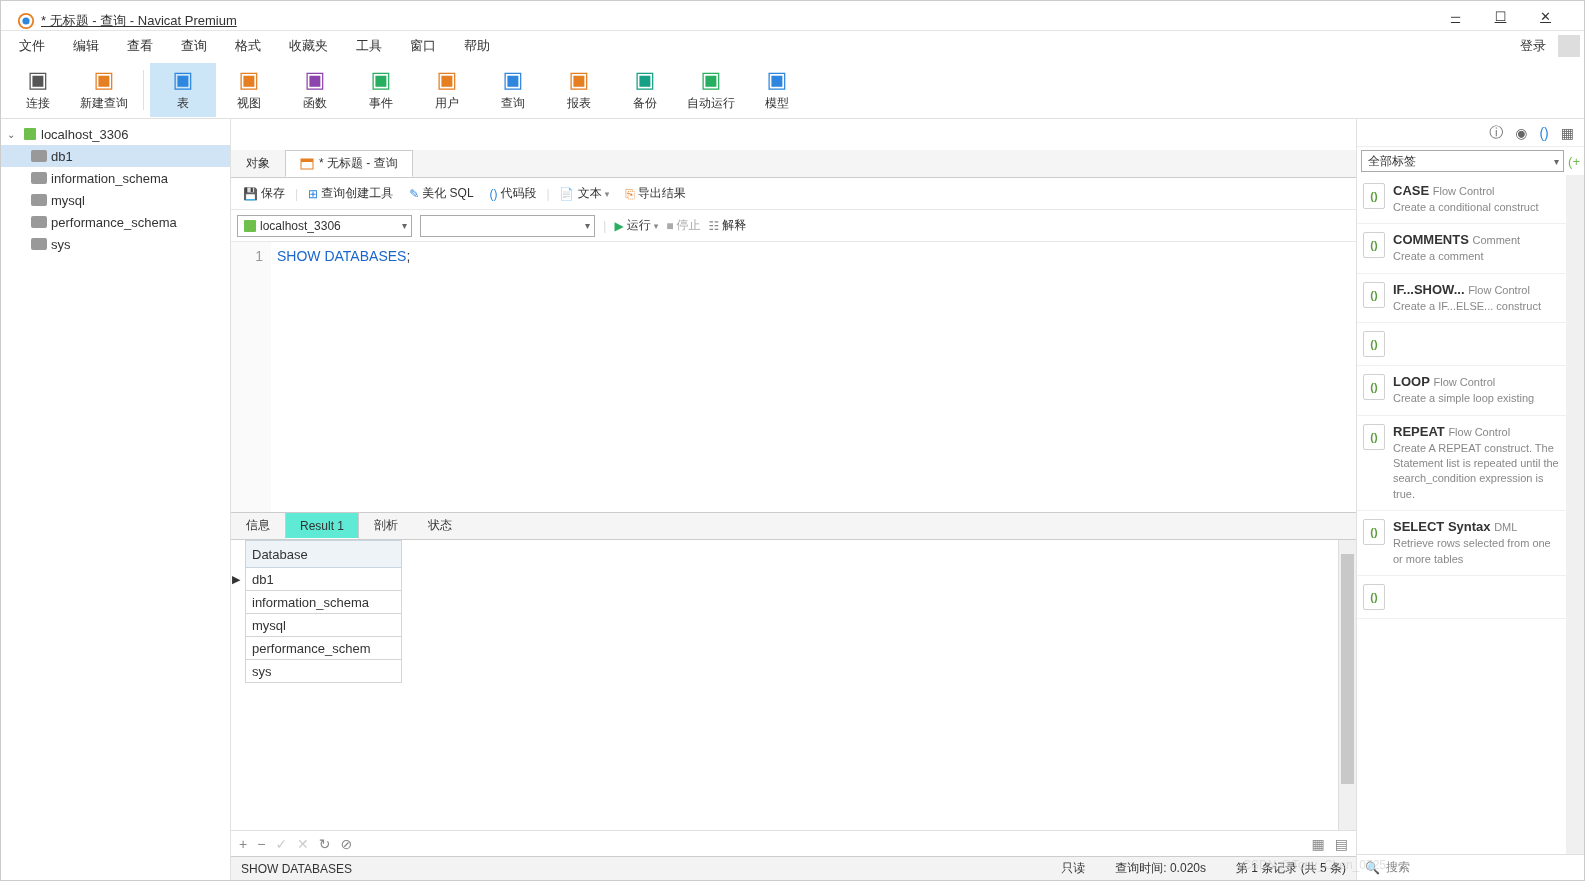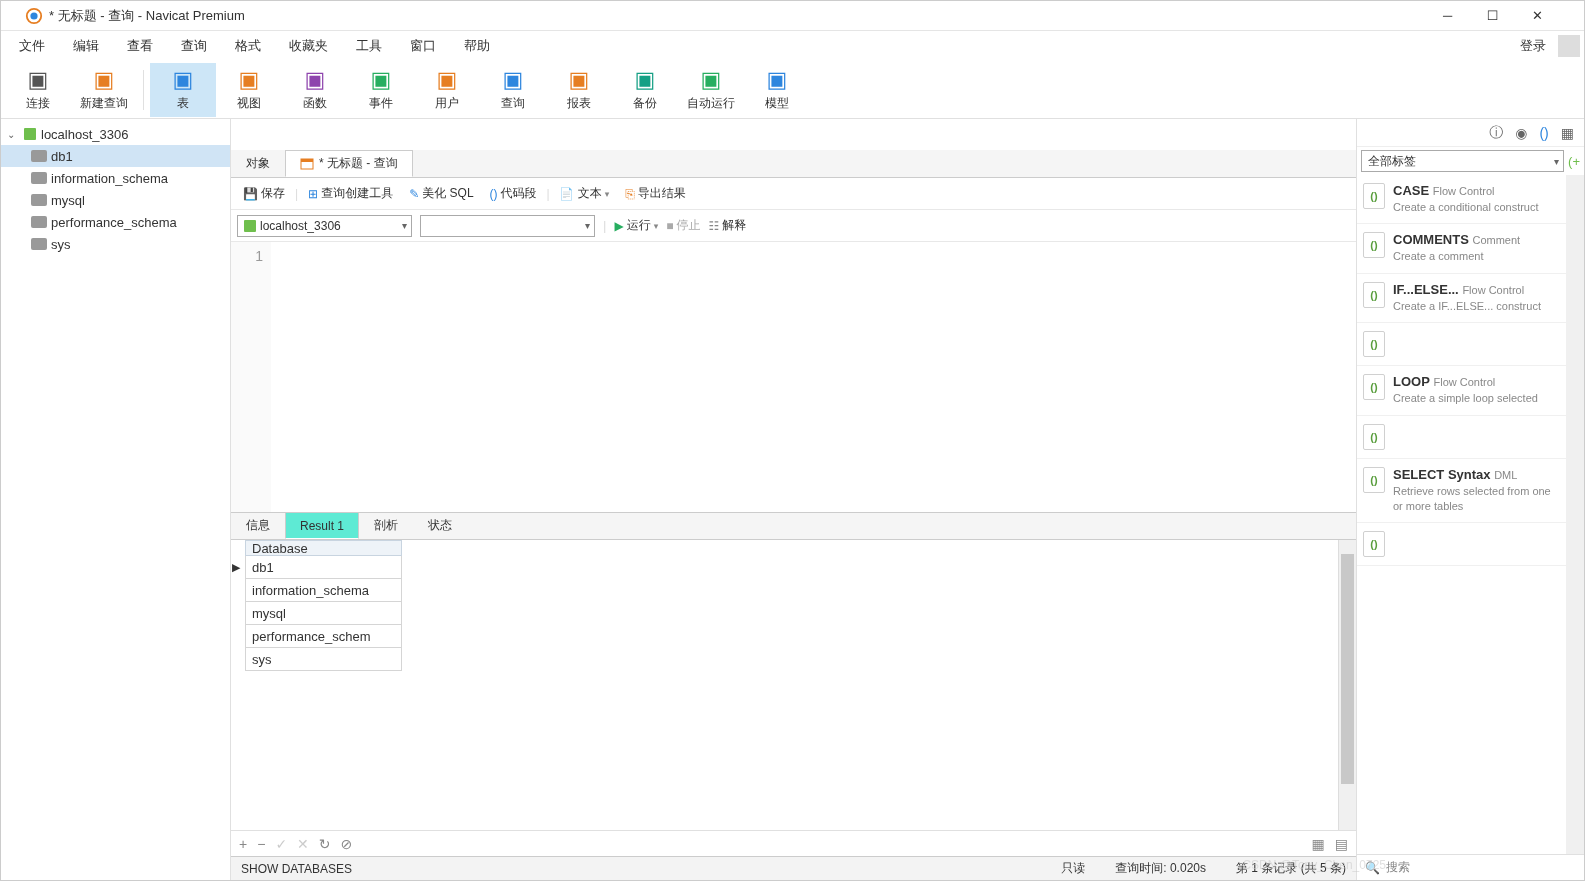--- a/index.html
+++ b/index.html
@@ -1,18 +1,18 @@
 <!DOCTYPE html>
 <html><head>
 <meta charset="utf-8">
 <style>
 * { box-sizing: border-box; margin: 0; padding: 0; font-family: "Microsoft YaHei", "Segoe UI", sans-serif; }
 body { width: 1585px; height: 881px; background: #fff; font-size: 13px; color: #333; overflow: hidden; display: flex; flex-direction: column; border: 1px solid #ccc; }
 
-.titlebar { height: 30px; display: flex; align-items: center; padding: 0 24px; border-bottom: 1px solid #e5e5e5; }
+.titlebar { height: 30px; display: flex; align-items: flex-end; padding: 0 16px; border-bottom: 1px solid #e5e5e5; text-decoration: underline; }
 .titlebar .app-icon { width: 18px; height: 18px; margin-right: 6px; }
 .titlebar .title { flex: 1; }
 .titlebar .win-btn { width: 45px; height: 28px; display: flex; align-items: center; justify-content: center; cursor: pointer; }
 
 .menubar { height: 30px; display: flex; align-items: center; padding: 0 4px; }
 .menubar .menu-item { padding: 4px 14px; cursor: pointer; }
 .menubar .spacer { flex: 1; }
 .menubar .login { padding: 4px 8px; color: #333; }
 .menubar .avatar { width: 22px; height: 22px; background: #ddd; margin-left: 4px; }
 
@@ -51,21 +51,21 @@
 .gutter { width: 40px; padding: 6px 8px 0 0; text-align: right; color: #999; background: #fafafa; }
 .code { padding: 6px 0 0 6px; }
 .code .kw { color: #1a66cc; }
 
 .result-tabs { height: 28px; display: flex; align-items: flex-end; border-top: 1px solid #ccc; border-bottom: 1px solid #ccc; background: #f5f5f5; }
 .rtab { height: 27px; padding: 0 14px; display: flex; align-items: center; font-size: 12px; cursor: pointer; border: 1px solid transparent; }
 .rtab.active { background: #5eead4; border: 1px solid #ccc; border-bottom: 1px solid #fff; }
 
 .result-grid { flex: 1; display: flex; min-height: 0; overflow: auto; }
 .grid-inner { width: 157px; }
-.grid-hdr { height: 16px; background: #eef3f8; border: 1px solid #c8d4e0; padding: 0 6px; display: flex; align-items: center; font-size: 13px; }
+.grid-hdr { height: 28px; background: #eef3f8; border: 1px solid #c8d4e0; padding: 0 6px; display: flex; align-items: center; font-size: 13px; }
 .grid-row { height: 23px; border: 1px solid #d5d5d5; border-top: none; padding: 0 6px; display: flex; align-items: center; font-size: 13px; position: relative; }
 .grid-row .ptr { position: absolute; left: -14px; color: #333; font-size: 11px; }
 .grid-wrap { padding-left: 14px; }
 .result-scroll { width: 18px; margin-left: auto; background: #f0f0f0; border-left: 1px solid #ddd; position: relative; }
 .result-scroll .thumb { position: absolute; top: 14px; left: 2px; right: 2px; height: 230px; background: #c8c8c8; }
 
 .bottom-tools { height: 26px; display: flex; align-items: center; padding: 0 8px; border-top: 1px solid #e0e0e0; gap: 10px; font-size: 14px; color: #888; }
 .bottom-tools .bt { cursor: pointer; }
 .bottom-tools .sp { flex: 1; }
 
@@ -270,20 +270,21 @@
       <span class="run-btn">
           <span style="color:#888">☷</span>
           <span>解释</span>
         </span>
     </div>
 
     <div class="editor">
       <div class="gutter">
           <div>1</div>
         </div>
+      <div class="code"><span class="kw">SHOW DATABASES</span><span>;</span></div>
     </div>
 
     <div class="result-tabs">
       <span class="rtab">信息</span>
       <span class="rtab active">Result 1</span>
       <span class="rtab">剖析</span>
       <span class="rtab">状态</span>
     </div>
 
     <div class="result-grid">
@@ -364,36 +365,40 @@
           <div class="rp-item">
             <div class="icn">()</div>
             <div class="txt">
               <div class="ttl"><b>COMMENTS</b> <span class="cat">Comment</span></div>
               <div class="desc">Create a comment</div>
             </div>
           </div>
           <div class="rp-item">
             <div class="icn">()</div>
             <div class="txt">
-              <div class="ttl"><b>IF...ELSE...</b> <span class="cat">Flow Control</span></div>
+              <div class="ttl"><b>IF...SHOW...</b> <span class="cat">Flow Control</span></div>
               <div class="desc">Create a IF...ELSE... construct</div>
             </div>
           </div>
           <div class="rp-item">
             <div class="icn">()</div>
           </div>
           <div class="rp-item">
             <div class="icn">()</div>
             <div class="txt">
               <div class="ttl"><b>LOOP</b> <span class="cat">Flow Control</span></div>
-              <div class="desc">Create a simple loop selected</div>
-            </div>
-          </div>
-          <div class="rp-item">
-            <div class="icn">()</div>
+              <div class="desc">Create a simple loop existing</div>
+            </div>
+          </div>
+          <div class="rp-item">
+            <div class="icn">()</div>
+            <div class="txt">
+              <div class="ttl"><b>REPEAT</b> <span class="cat">Flow Control</span></div>
+              <div class="desc">Create A REPEAT construct. The Statement list is repeated until the search_condition expression is true.</div>
+            </div>
           </div>
           <div class="rp-item">
             <div class="icn">()</div>
             <div class="txt">
               <div class="ttl"><b>SELECT Syntax</b> <span class="cat">DML</span></div>
               <div class="desc">Retrieve rows selected from one or more tables</div>
             </div>
           </div>
           <div class="rp-item">
             <div class="icn">()</div>

